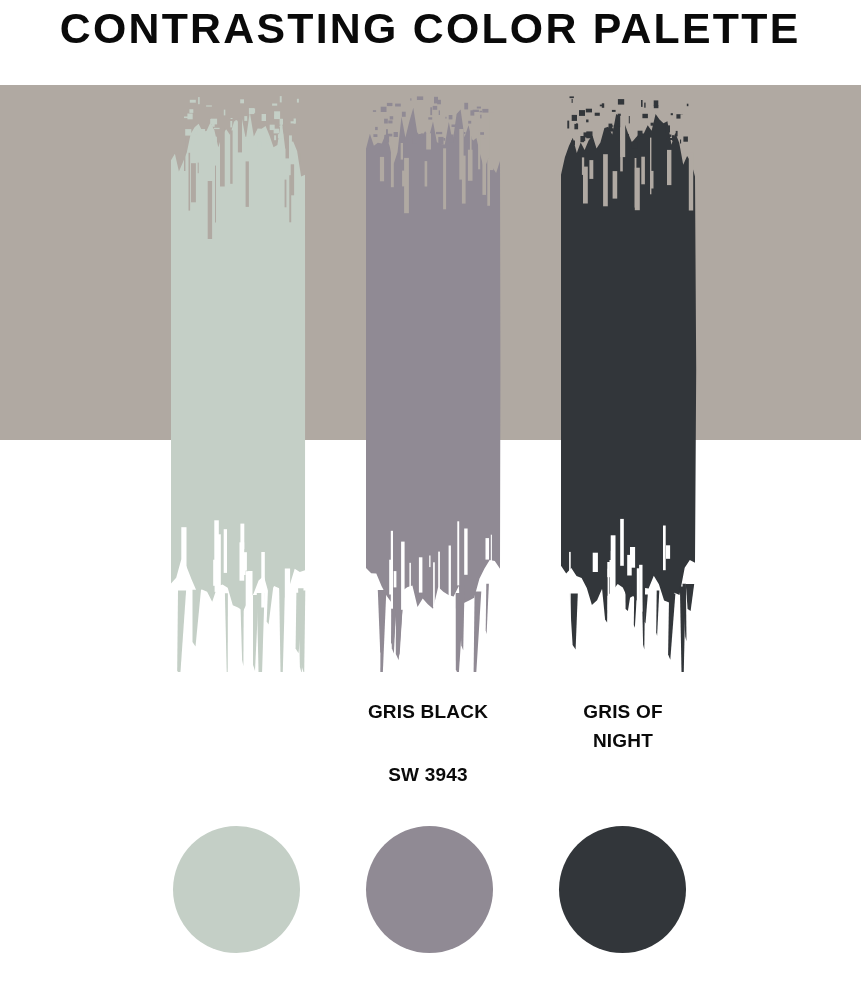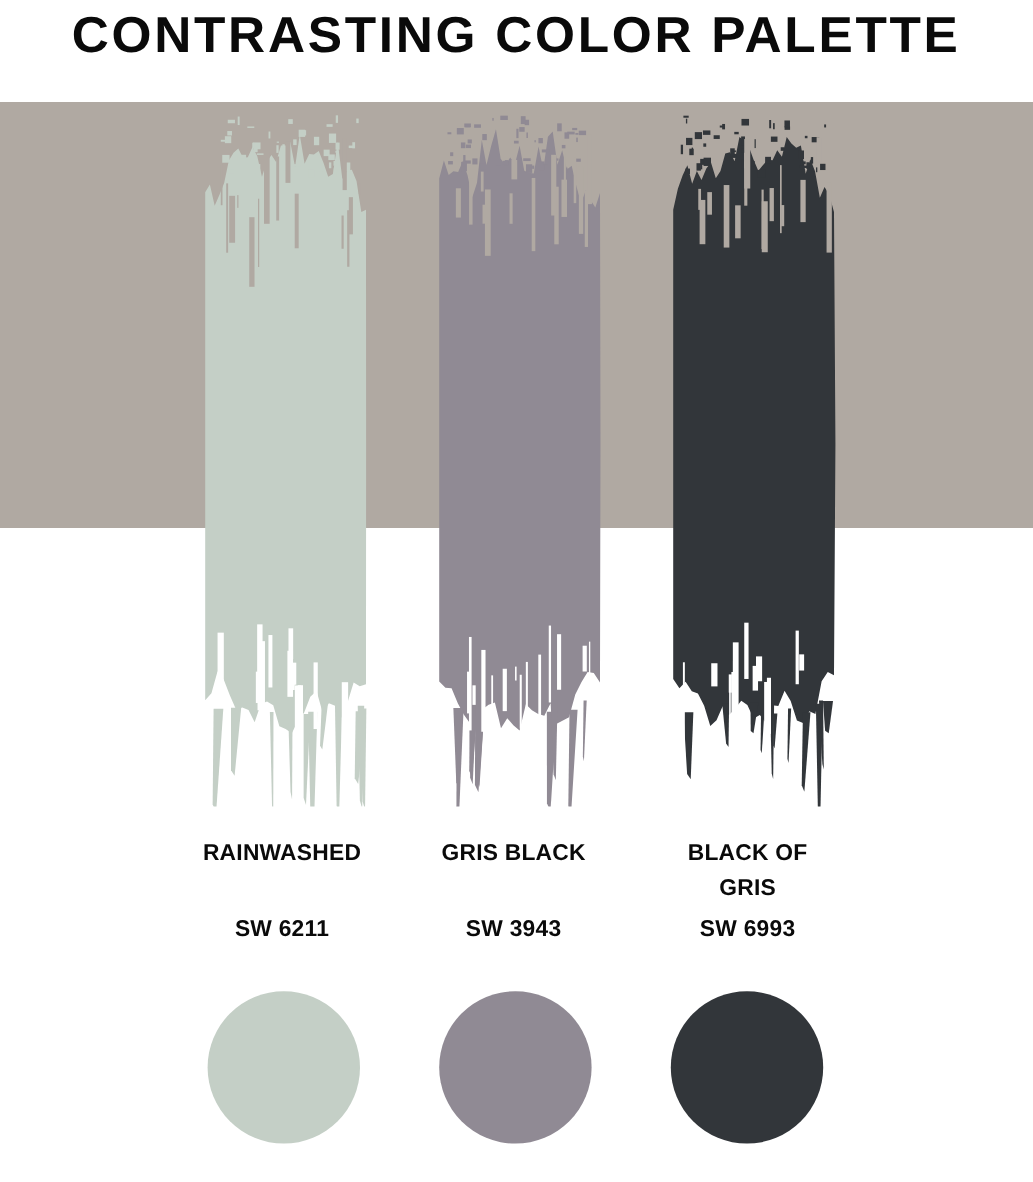--- a/index.html
+++ b/index.html
@@ -435,33 +435,28 @@
           <rect x="110.0" y="433.5" width="2.7" height="44.7" fill="#ffffff"></rect>
           <rect x="39.7" y="460.7" width="5.2" height="19.3" fill="#ffffff"></rect>
           <rect x="83.8" y="476.3" width="2.7" height="63.9" fill="#ffffff"></rect>
         </g>
     </svg>
 
   </div>
 
   <div class="labels-row">
 
-    <div class="label-col c1">
-      <div class="color-name">RAINWASHED</div>
-      <div class="color-code">SW 6211</div>
-    </div>
 
     <div class="label-col c2">
       <div class="color-name">GRIS BLACK</div>
       <div class="color-code">SW 3943</div>
     </div>
 
     <div class="label-col c3">
-      <div class="color-name">BLACK OF GRIS</div>
-      <div class="color-code">SW 6993</div>
+      <div class="color-name">GRIS OF NIGHT</div>
     </div>
 
   </div>
 
   <div class="circles-row">
     <div class="swatch-circle s1" id="circle-1" style="background: rgb(196, 207, 198);"></div>
     <div class="swatch-circle s2" id="circle-2" style="background: rgb(144, 138, 148);"></div>
     <div class="swatch-circle s3" id="circle-3" style="background: rgb(50, 54, 58);"></div>
   </div>
 

